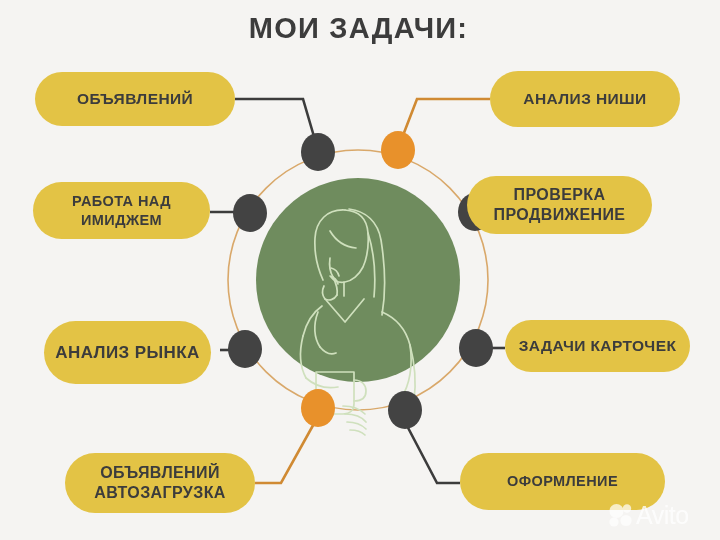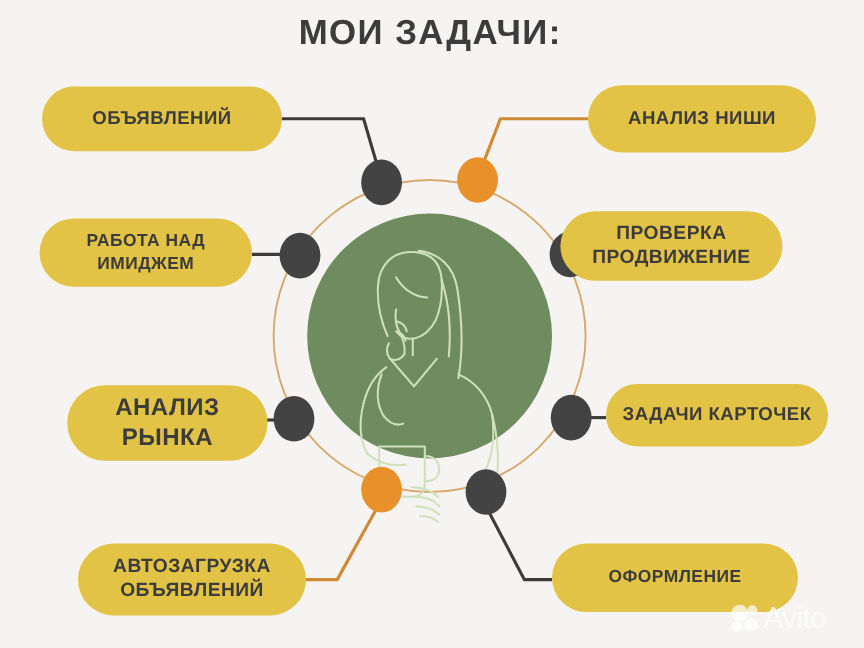--- a/index.html
+++ b/index.html
@@ -46,21 +46,21 @@
     letter-spacing:0.4px;
     line-height:1.25;
     padding:4px 10px;
   }
   .pill .txt { display:block; }
 
   #pill-promotion   { left:35px;  top:72px;  width:200px; height:54px; font-size:15.5px; }
   #pill-niche       { left:490px; top:71px;  width:190px; height:56px; font-size:15.5px; }
   #pill-image       { left:33px;  top:182px; width:177px; height:57px; font-size:14.5px; }
   #pill-stats       { left:467px; top:176px; width:185px; height:58px; font-size:16px; }
-  #pill-market      { left:56px;  top:321px; width:167px; height:63px; font-size:20px; }
+  #pill-market      { left:44px;  top:321px; width:167px; height:63px; font-size:17px; }
   #pill-cards       { left:505px; top:320px; width:185px; height:52px; font-size:15.5px; }
   #pill-autoupload  { left:65px;  top:453px; width:190px; height:60px; font-size:16px; }
   #pill-shop        { left:460px; top:453px; width:205px; height:57px; font-size:14.5px; }
 
   
   #watermark {
     position:absolute;
     left:608px; top:502px;
     display:flex;
     align-items:center;
@@ -174,22 +174,22 @@
   <div class="pill" id="pill-market">
     <span class="txt">АНАЛИЗ РЫНКА</span>
   </div>
 
   <div class="pill" id="pill-cards">
     <span class="txt">ЗАДАЧИ КАРТОЧЕК</span>
   </div>
 
   <div class="pill" id="pill-autoupload">
     <span>
+      <span class="txt">ОБЪЯВЛЕНИЙ</span>
       <span class="txt">АВТОЗАГРУЗКА</span>
-      <span class="txt">ОБЪЯВЛЕНИЙ</span>
     </span>
   </div>
 
   <div class="pill" id="pill-shop">
     <span>
       <span class="txt">ОФОРМЛЕНИЕ</span>
     </span>
   </div>
 
   <div id="watermark">

